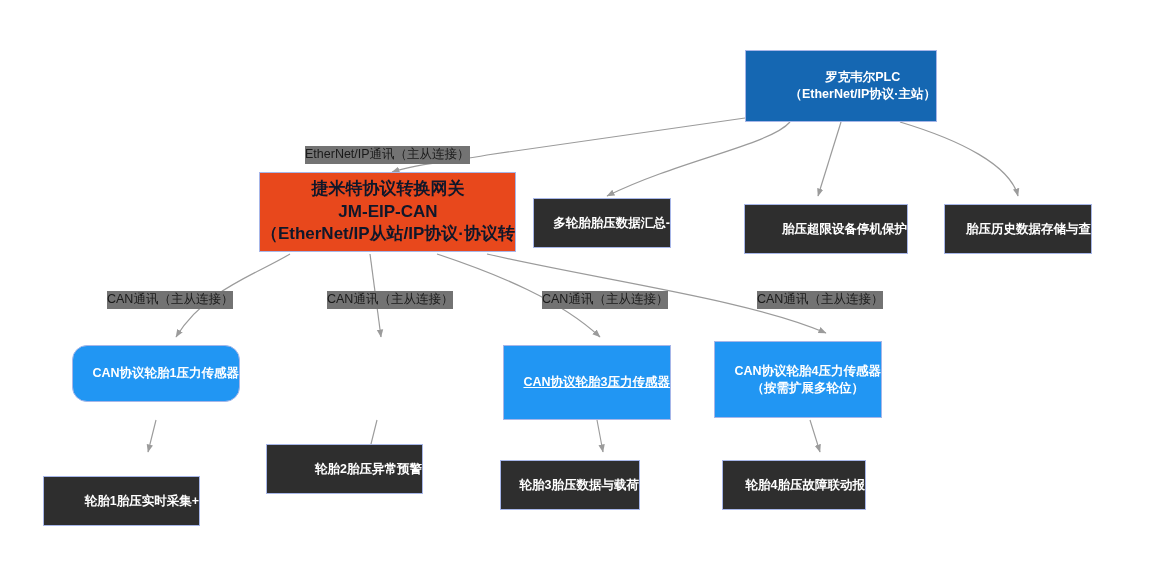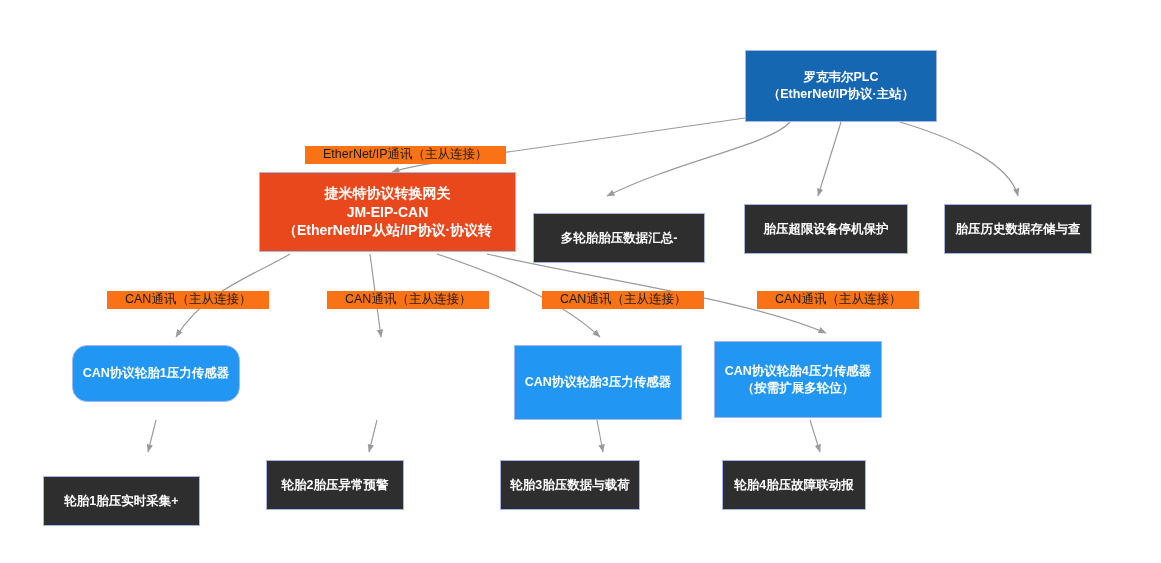--- a/index.html
+++ b/index.html
@@ -24,59 +24,59 @@
     width: 1161px;
     height: 563px;
     pointer-events: none;
   }
   .node {
     position: absolute;
     box-sizing: border-box;
     border: 1.5px solid #a7b6e8;
     display: flex;
     align-items: center;
-    justify-content: center;
+    justify-content: flex-end;
     text-align: center;
     overflow: hidden;
     white-space: nowrap;
     font-weight: bold;
     line-height: 1.35;
   }
   .node .lines {
     white-space: nowrap;
   }
   .node-plc {
     background: #1567b2;
     color: #ffffff;
     font-size: 12.5px;
   }
   .node-gateway {
     background: #e8481c;
-    color: #ffffff;
-    font-size: 14px;
+    color: #0f172a;
+    font-size: 17px;
   }
   .node-sensor {
     background: #2196f3;
     color: #ffffff;
     font-size: 12.5px;
   }
   .node-dark {
     background: #2e2e2e;
     color: #ffffff;
     font-size: 12.5px;
     font-weight: bold;
   }
   .edge-label {
     position: absolute;
-    background: #f97316;
+    background: #737373;
     color: #1a1a1a;
     font-size: 12.5px;
     font-weight: normal;
     line-height: 1.25;
-    padding: 1px 18px;
+    padding: 1px 0;
     white-space: nowrap;
   }
 </style>
 </head>
 <body>
 
 <div id="canvas">
 
   <svg id="edges" viewBox="0 0 1161 563" width="1161" height="563">
     <defs>
@@ -117,47 +117,47 @@
   </div>
 
   <div class="node node-gateway" style="left:259px; top:172px; width:257px; height:80px;">
     <div class="lines">
       <div>捷米特协议转换网关</div>
       <div>JM-EIP-CAN</div>
       <div>（EtherNet/IP从站/IP协议·协议转</div>
     </div>
   </div>
 
-  <div class="node node-dark" style="left:533px; top:213px; width:172px; height:50px;">
+  <div class="node node-dark" style="left:533px; top:198px; width:138px; height:50px;">
     <span>多轮胎胎压数据汇总-</span>
   </div>
   <div class="node node-dark" style="left:744px; top:204px; width:164px; height:50px;">
     <span>胎压超限设备停机保护</span>
   </div>
   <div class="node node-dark" style="left:944px; top:204px; width:148px; height:50px;">
     <span>胎压历史数据存储与查</span>
   </div>
 
   <div class="node node-sensor" style="left:72px; top:345px; width:168px; height:57px;border-radius:15px;">
     <span>CAN协议轮胎1压力传感器</span>
   </div>
-  <div class="node node-sensor" style="left:514px; top:345px; width:168px; height:75px;">
+  <div class="node node-sensor" style="left:503px; top:345px; width:168px; height:75px;text-decoration:underline;">
     <span>CAN协议轮胎3压力传感器</span>
   </div>
   <div class="node node-sensor" style="left:714px; top:341px; width:168px; height:77px;">
     <div class="lines">
       <div>CAN协议轮胎4压力传感器</div>
       <div>（按需扩展多轮位）</div>
     </div>
   </div>
 
   <div class="node node-dark" style="left:43px; top:476px; width:157px; height:50px;">
     <span>轮胎1胎压实时采集+</span>
   </div>
-  <div class="node node-dark" style="left:266px; top:460px; width:138px; height:50px;">
+  <div class="node node-dark" style="left:266px; top:444px; width:157px; height:50px;">
     <span>轮胎2胎压异常预警</span>
   </div>
   <div class="node node-dark" style="left:500px; top:460px; width:140px; height:50px;">
     <span>轮胎3胎压数据与载荷</span>
   </div>
   <div class="node node-dark" style="left:722px; top:460px; width:144px; height:50px;">
     <span>轮胎4胎压故障联动报</span>
   </div>
 
   <div class="edge-label" style="left:305px; top:146px;">EtherNet/IP通讯（主从连接）</div>

